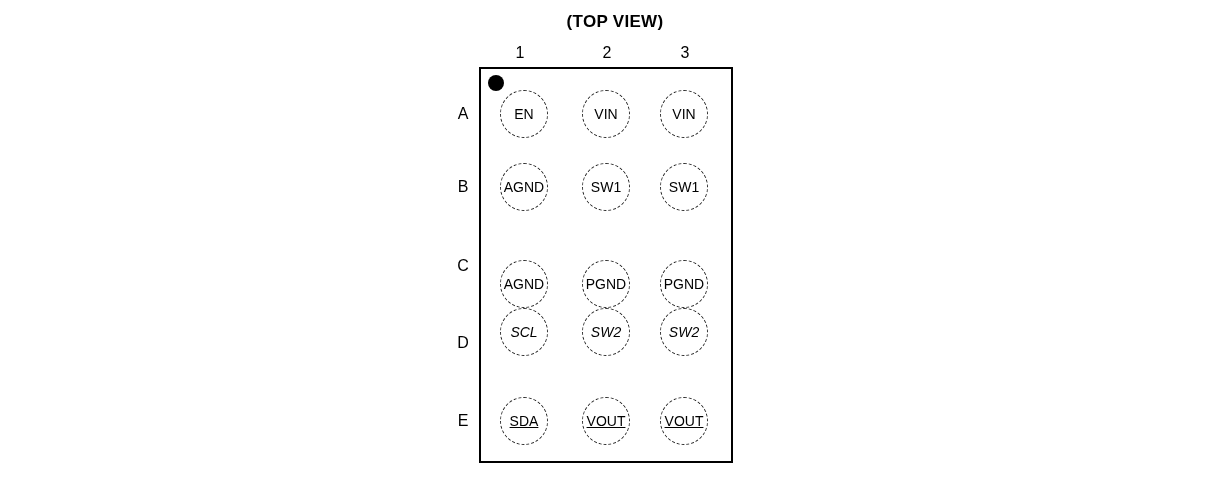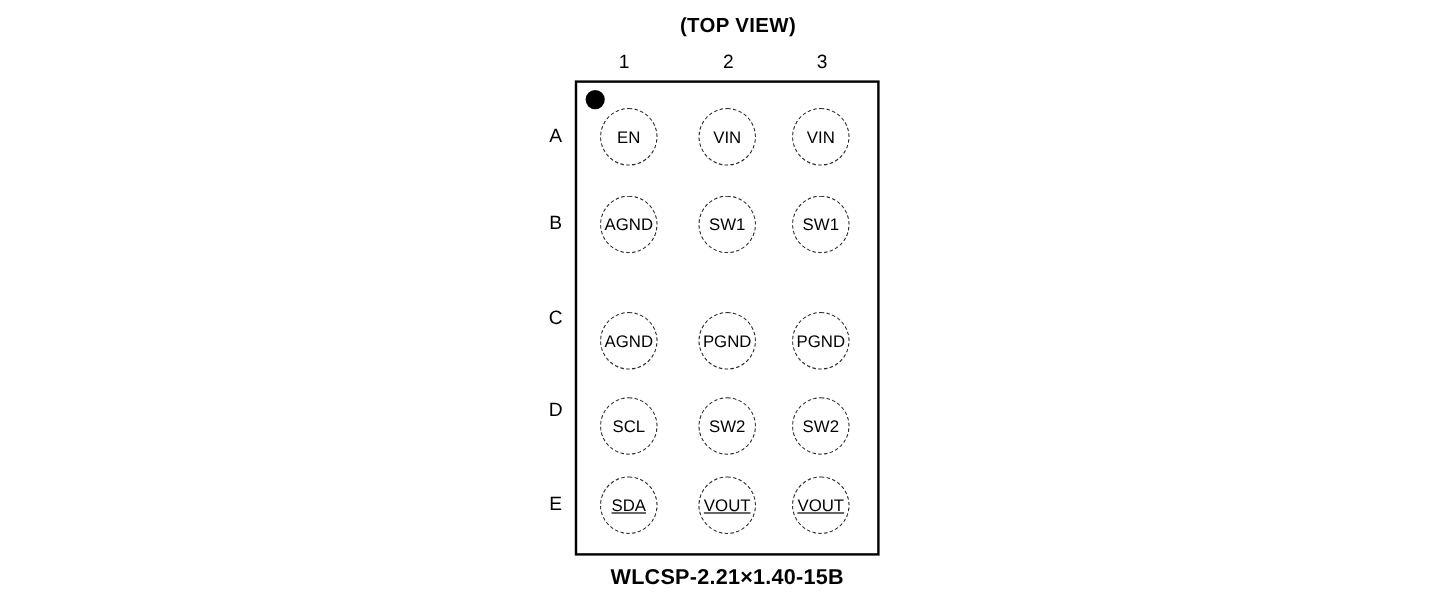--- a/index.html
+++ b/index.html
@@ -86,21 +86,21 @@
     background: #ffffff;
   }
   
   .bc1 { left: 500px; }
   .bc2 { left: 582px; }
   .bc3 { left: 660px; }
   
   .br-a { top: 90px; }
   .br-b { top: 163px; }
   .br-c { top: 260px; }
-  .br-d { top: 331px; }
+  .br-d { top: 308px; font-style: italic; }
   .br-e { top: 397px; text-decoration: underline; }
   .footer {
     position: absolute;
     left: 479px;
     top: 471px;
     width: 254px;
     text-align: center;
     font-size: 18px;
     font-weight: 700;
     letter-spacing: 0.2px;
@@ -139,15 +139,14 @@
   <div class="ball bc3 br-c">PGND</div>
 
   <div class="ball bc1 br-d">SCL</div>
   <div class="ball bc2 br-d">SW2</div>
   <div class="ball bc3 br-d">SW2</div>
 
   <div class="ball bc1 br-e">SDA</div>
   <div class="ball bc2 br-e">VOUT</div>
   <div class="ball bc3 br-e">VOUT</div>
 
-  <div class="footer">WLCSP-2.21×1.40-15B</div>
 
 </div>
 
 </body></html>

